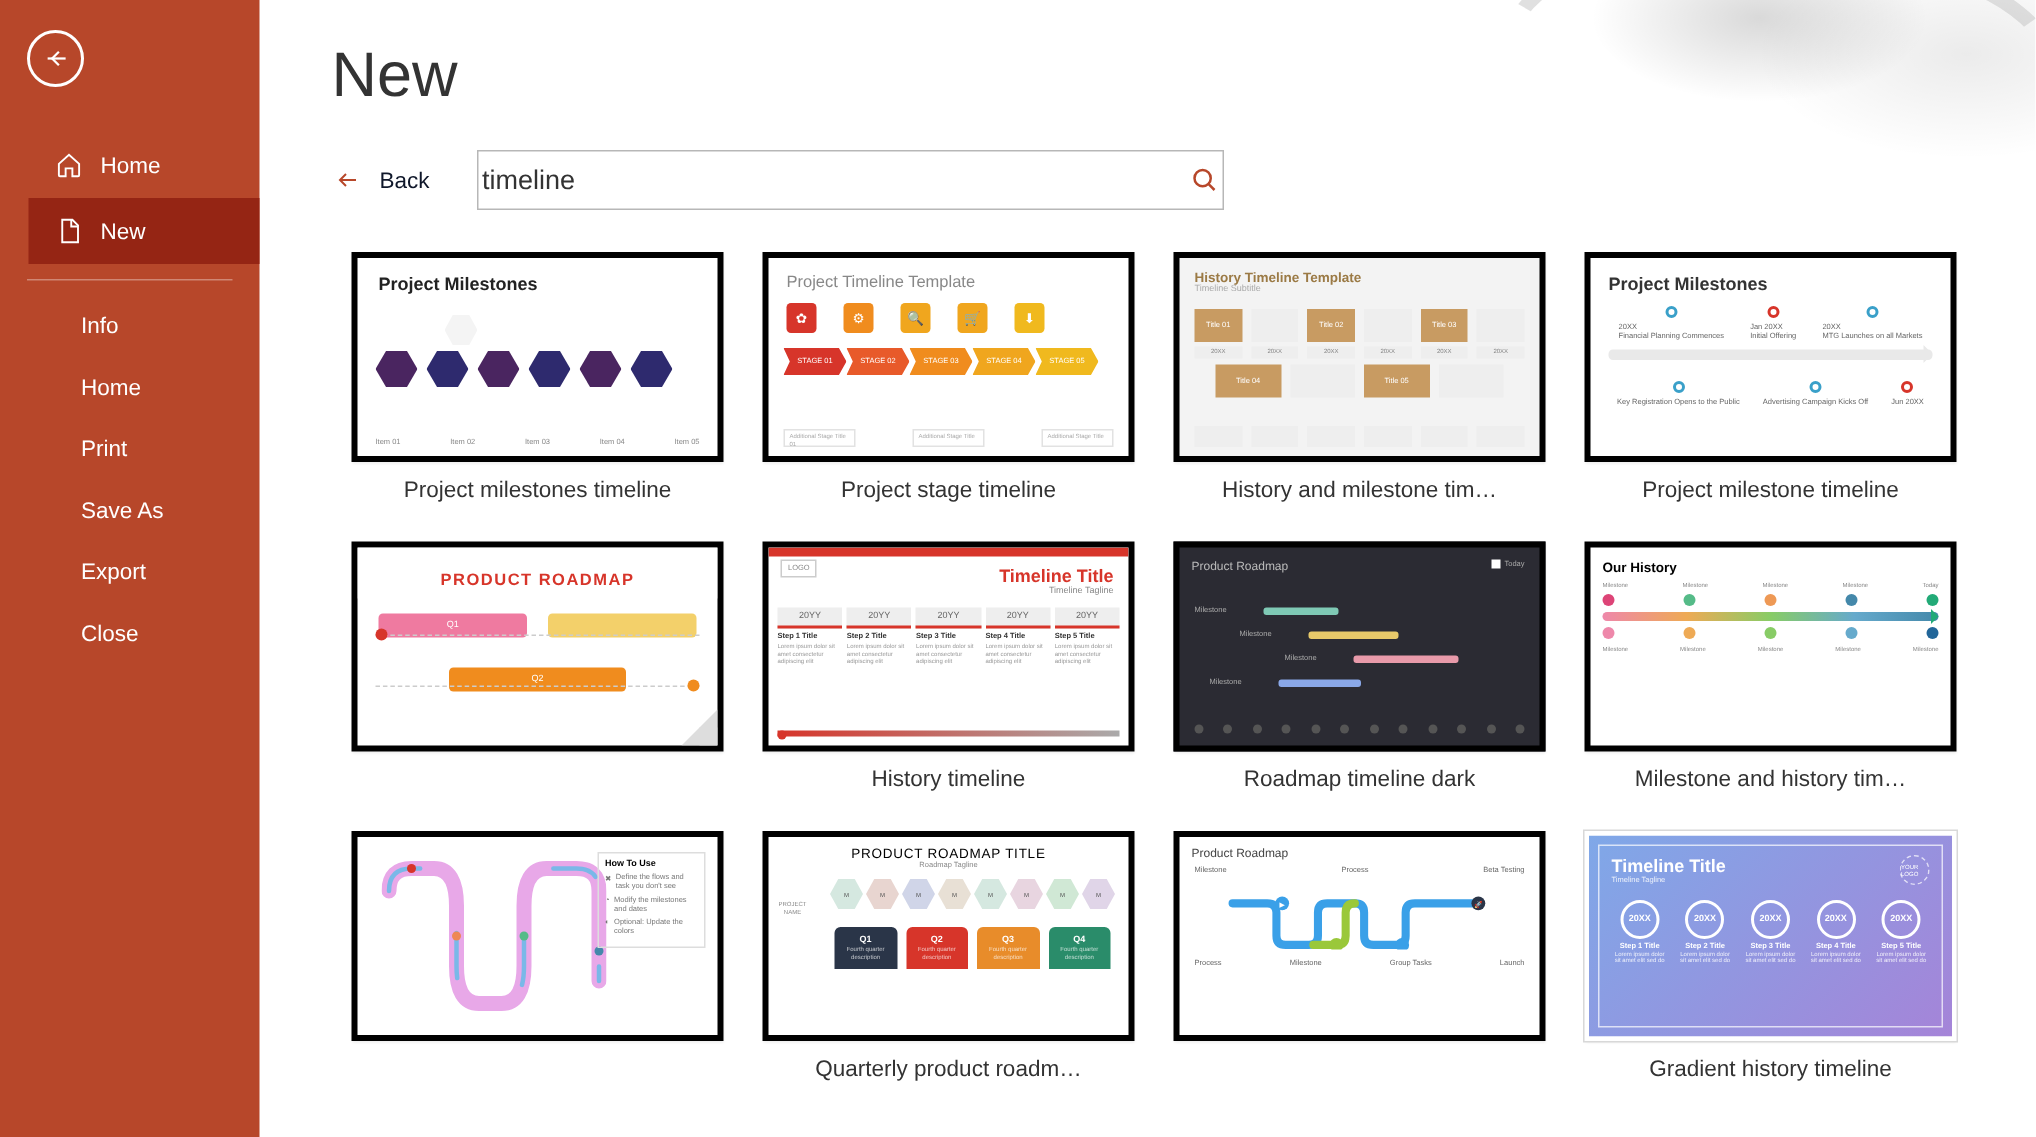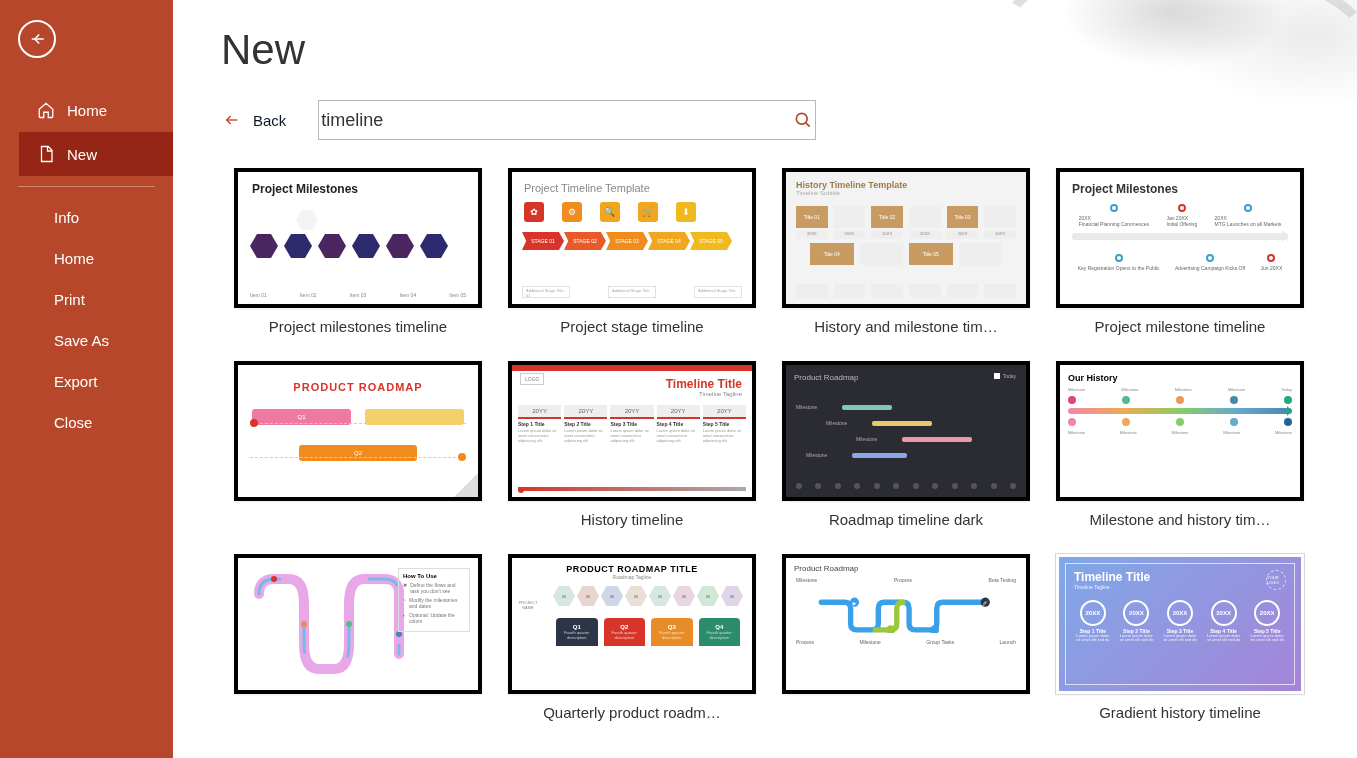--- a/index.html
+++ b/index.html
@@ -143,21 +143,21 @@
     .oh-track::after{content:"";position:absolute;right:-5px;top:-2px;border:5px solid transparent;border-left-color:#2a7;}
     .oh-pts{ display:flex; justify-content:space-between; padding:0 8px;}
     .oh-pt{ width:8px;height:8px;border-radius:50%;}
 
     .proc{ position:relative;}
     .proc-path{ position:absolute; top:16px; left:16px; width:150px; height:100px;}
     .proc-box{ position:absolute; top:10px; right:8px; width:72px; border:1px solid #ddd; font-size:5px; padding:4px;}
     .proc-box b{ display:block; font-size:6px; margin-bottom:2px;}
     .proc-item{ display:flex; gap:3px; margin:3px 0; color:#777;}
 
-    .qp-t{ text-align:center; font-size:9px; font-weight:700; padding:6px 0 0; letter-spacing:.5px;}
+    .qp-t{ text-align:center; font-size:9px; font-weight:400; padding:6px 0 0; letter-spacing:.5px;}
     .qp-s{ text-align:center; font-size:5px; color:#888;}
     .qp-hex{ display:flex; justify-content:center; gap:2px; padding:6px 8px;}
     .qp-h{ width:22px; height:20px; clip-path: polygon(25% 0, 75% 0, 100% 50%, 75% 100%, 25% 100%, 0 50%); font-size:4px; color:#555; display:flex;align-items:center;justify-content:center;}
     .qp-q{ display:flex; gap:6px; padding:6px 12px;}
     .qp-qi{ flex:1; border-radius:4px 4px 0 0; color:#fff; font-size:6px; text-align:center; padding:6px 2px;}
 
     .pr2-t{ font-size:8px; padding:6px 0 0 8px; color:#444;}
     .pr2-lbl{ display:flex; justify-content:space-between; font-size:5px; color:#666; padding:4px 10px;}
     .pr2-path{ padding:6px 10px; position:relative; height:52px;}
     .pr2-btm{ display:flex; justify-content:space-between; font-size:5px; color:#666; padding:0 10px;}

